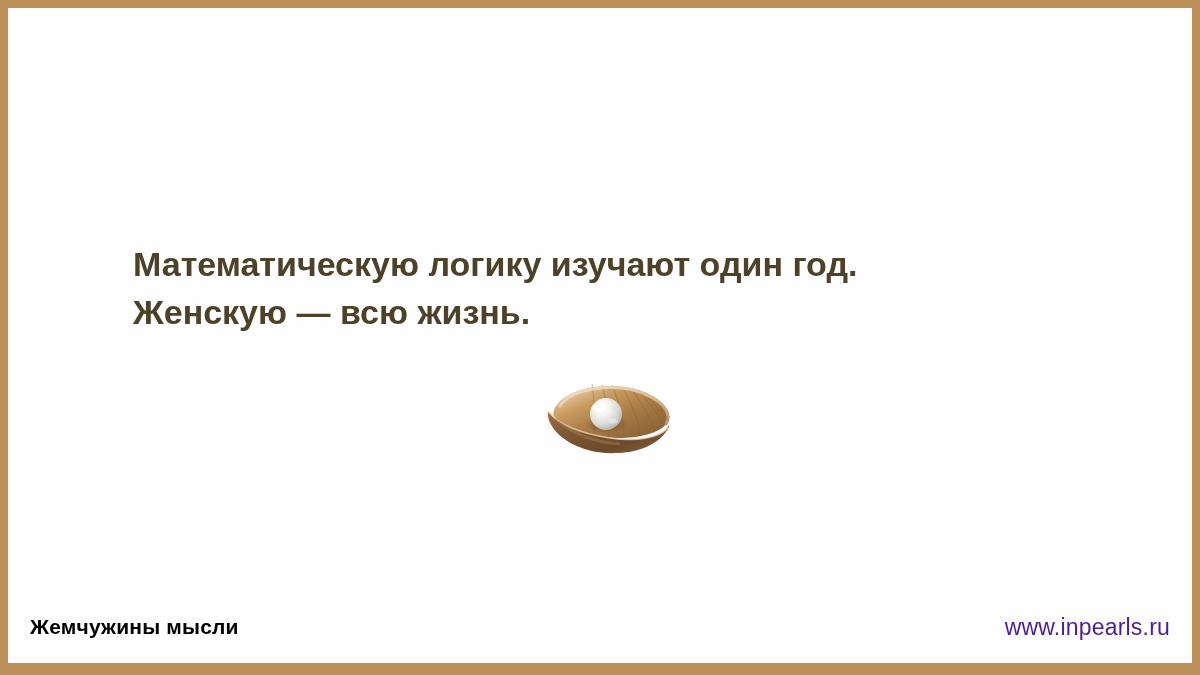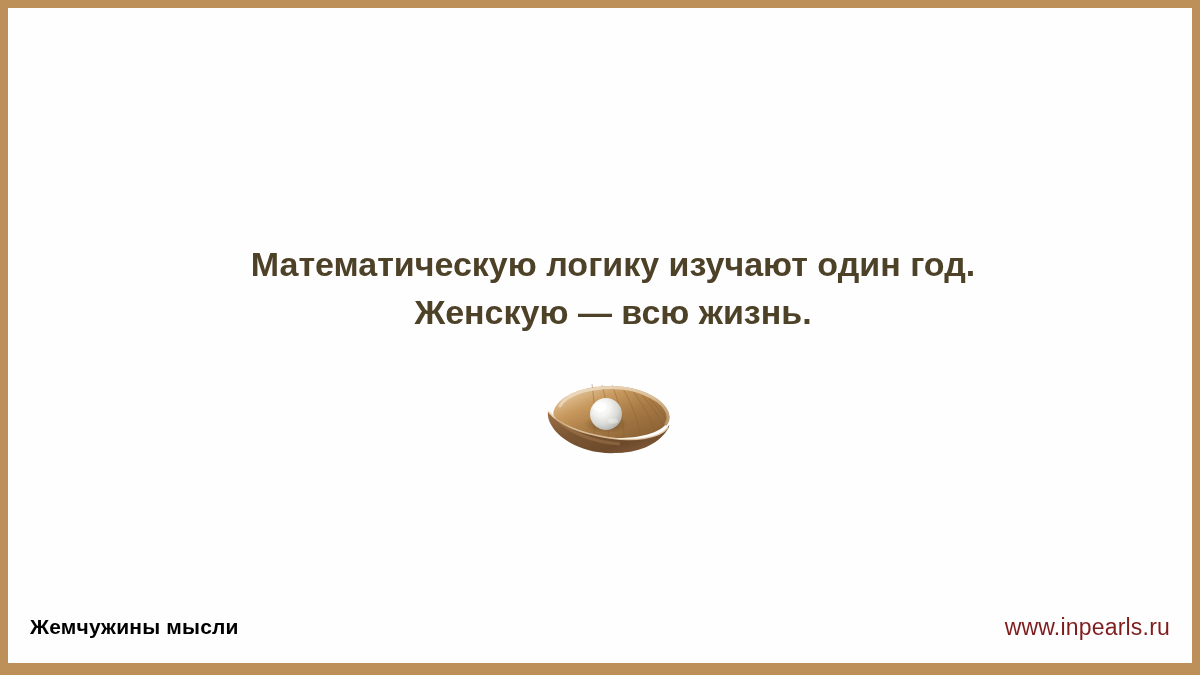--- a/index.html
+++ b/index.html
@@ -27,21 +27,20 @@
     left: 125px;
     top: 232px;
     width: 960px;
     color: #4d4128;
     font-family: "Liberation Sans", sans-serif;
     font-weight: bold;
     font-size: 34px;
     line-height: 48px;
     letter-spacing: 0px;
     white-space: pre-line;
-    text-align: center;
   }
   .emblem {
     position: absolute;
     left: 536px;
     top: 372px;
     width: 130px;
     height: 76px;
   }
   .emblem svg {
     display: block;
@@ -56,21 +55,21 @@
     font-family: "Liberation Sans", sans-serif;
     font-weight: bold;
     font-size: 21px;
     letter-spacing: 0.2px;
     line-height: 24px;
   }
   .footer-right {
     position: absolute;
     right: 22px;
     bottom: 24px;
-    color: #7f1d1d;
+    color: #4c1d95;
     font-family: "Liberation Sans", sans-serif;
     font-weight: normal;
     font-size: 23px;
     letter-spacing: 0.2px;
     line-height: 24px;
     margin-top: 26px;
   }
 </style>
 </head>
 <body>

